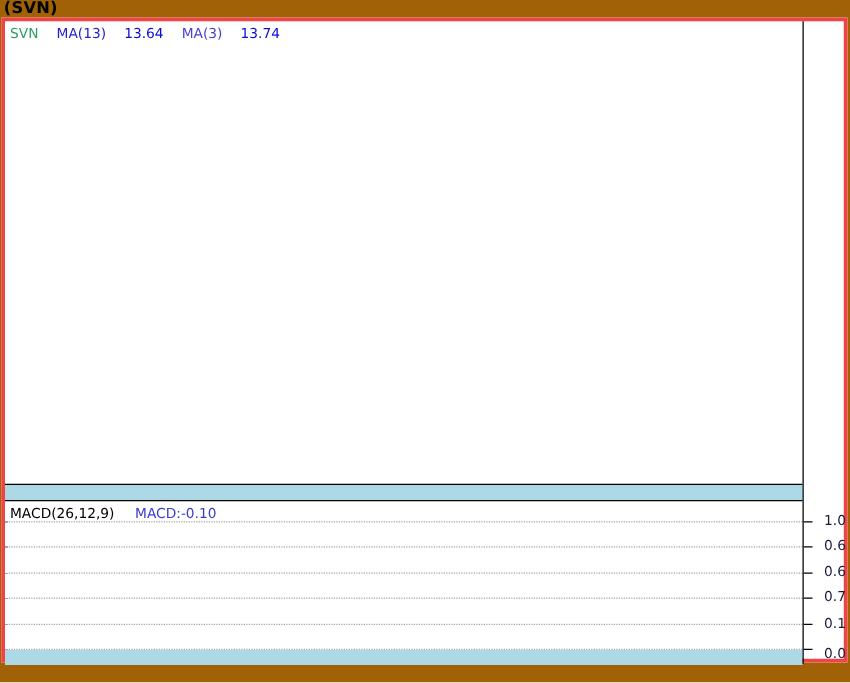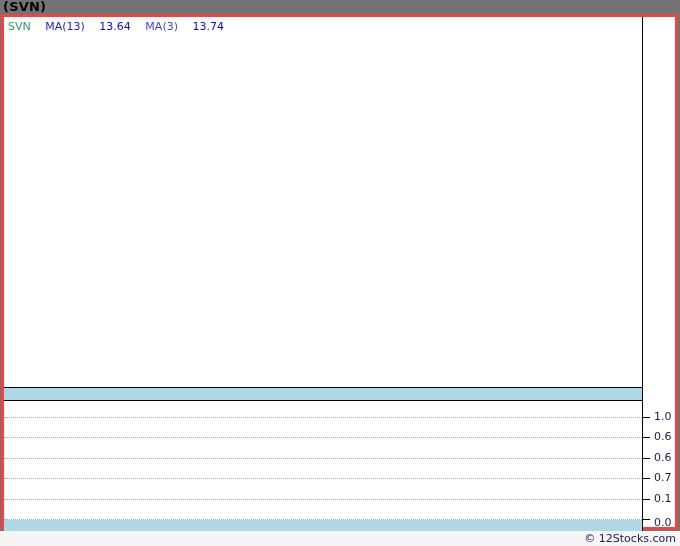--- a/index.html
+++ b/index.html
@@ -1,19 +1,19 @@
 <!DOCTYPE html>
 <html style="--band: #ADD8E6; --symbol: #2E9E60; --ma1: #2424CC; --ma2: #4B43D0; --value: #0B0BDF; --macd_label: #000000; --macd_value: #3B3BD0; --axis_label: #1B1B40;"><head>
 <meta charset="utf-8">
 <style>
   html,body{margin:0;padding:0;background:#fff;}
   .screen{
-    position:relative;width:680px;height:546px;background:#737373;
+    position:relative;width:680px;height:546px;background:#a16207;
     font-family:"DejaVu Sans","Liberation Sans",sans-serif;
-    overflow:hidden;-webkit-font-smoothing:antialiased;
+    overflow:hidden;text-align:center;-webkit-font-smoothing:antialiased;
   }
   .title{
     position:absolute;left:3px;top:0;font-size:13px;line-height:14px;
     font-weight:bold;color:#000;letter-spacing:.2px;
   }
   .chart-box{
     position:absolute;left:1px;top:14px;width:677px;height:516px;
     border:3px solid #ef4444;box-sizing:border-box;background:#fff;
   }
   
@@ -69,20 +69,24 @@
       <span class="c-ma1">MA(13)</span>
       <span class="c-val">13.64</span>
       <span class="c-ma2">MA(3)</span>
       <span class="c-val">13.74</span>
     </div>
 
     <div class="h-divider divider-main-bottom"></div>
     <div class="band band-main"></div>
     <div class="h-divider divider-macd-top"></div>
 
+    <div class="legend legend-macd">
+      <span class="c-macd-label">MACD(26,12,9)</span>
+      <span class="c-macd-val">MACD:-0.10</span>
+    </div>
 
     <div class="gridline g0"></div>
     <div class="gridline g1"></div>
     <div class="gridline g2"></div>
     <div class="gridline g3"></div>
     <div class="gridline g4"></div>
     <div class="gridline g5"></div>
 
     <div class="band band-macd"></div>
 
@@ -97,17 +101,14 @@
 
     <div class="ytick-label l0">1.0</div>
     <div class="ytick-label l1">0.6</div>
     <div class="ytick-label l2">0.6</div>
     <div class="ytick-label l3">0.7</div>
     <div class="ytick-label l4">0.1</div>
     <div class="ytick-label l5">0.0</div>
 
   </div>
 
-  <div class="copyright-strip">
-    <a class="copyright">© 12Stocks.com</a>
-  </div>
 
 </div>
 
 </body></html>

